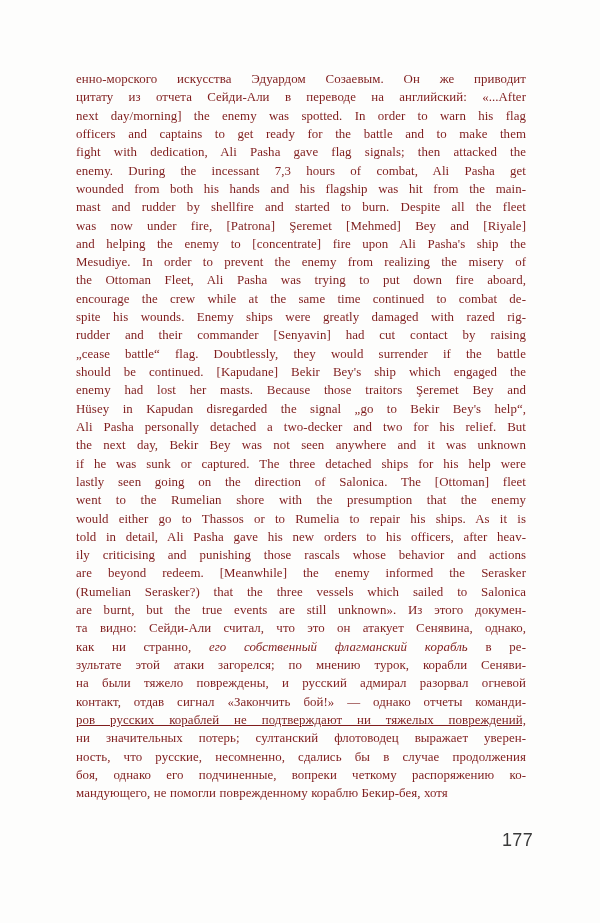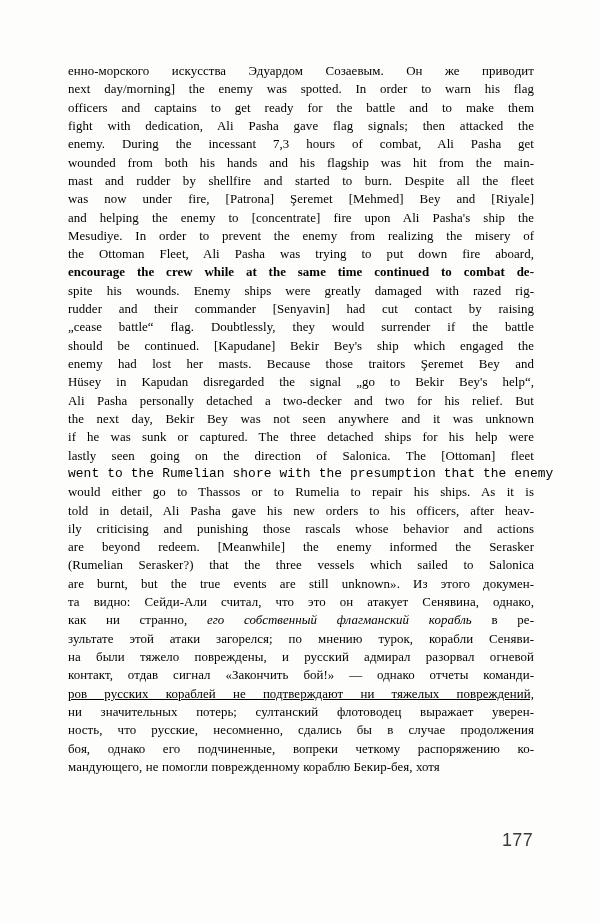--- a/index.html
+++ b/index.html
@@ -22,26 +22,26 @@
     height: 923px;
     background: #fdfdfc;
   }
   .text-column {
     position: absolute;
     left: 68px;
     top: 62px;
     width: 466px;
   }
   .para {
-    margin: 0;
+    margin: 8px;
     text-align: justify;
     text-align-last: justify;
     font-size: 12.9px;
     line-height: 18.32px;
-    color: #000000;
+    color: #7f1d1d;
     letter-spacing: 0.06px;
     word-spacing: 0.2px;
     -webkit-font-smoothing: antialiased;
   }
   .para .ln {
     display: block;
     text-align: justify;
     text-align-last: justify;
     white-space: nowrap;
   }
@@ -68,42 +68,43 @@
   }
 </style>
 </head>
 <body>
 
 <div class="page">
 
   <div class="text-column">
     <div class="para" id="body-paragraph">
         <span class="ln" style="white-space: nowrap; display: block;">енно-морского искусства Эдуардом Созаевым. Он же приводит</span>
+        <span class="ln" style="white-space: nowrap; display: block;">цитату из отчета Сейди-Али в переводе на английский: «...After</span>
         <span class="ln" style="white-space: nowrap; display: block;">next day/morning] the enemy was spotted. In order to warn his flag</span>
         <span class="ln" style="white-space: nowrap; display: block;">officers and captains to get ready for the battle and to make them</span>
         <span class="ln" style="white-space: nowrap; display: block;">fight with dedication, Ali Pasha gave flag signals; then attacked the</span>
         <span class="ln" style="white-space: nowrap; display: block;">enemy. During the incessant 7,3 hours of combat, Ali Pasha get</span>
         <span class="ln" style="white-space: nowrap; display: block;">wounded from both his hands and his flagship was hit from the main-</span>
         <span class="ln" style="white-space: nowrap; display: block;">mast and rudder by shellfire and started to burn. Despite all the fleet</span>
         <span class="ln" style="white-space: nowrap; display: block;">was now under fire, [Patrona] Şeremet [Mehmed] Bey and [Riyale]</span>
         <span class="ln" style="white-space: nowrap; display: block;">and helping the enemy to [concentrate] fire upon Ali Pasha's ship the</span>
         <span class="ln" style="white-space: nowrap; display: block;">Mesudiye. In order to prevent the enemy from realizing the misery of</span>
         <span class="ln" style="white-space: nowrap; display: block;">the Ottoman Fleet, Ali Pasha was trying to put down fire aboard,</span>
-        <span class="ln" style="white-space: nowrap; display: block; font-weight: bold;">encourage the crew while at the same time continued to combat de-</span>
+        <span class="ln" style="white-space: nowrap; display: block;">encourage the crew while at the same time continued to combat de-</span>
         <span class="ln" style="white-space: nowrap; display: block;">spite his wounds. Enemy ships were greatly damaged with razed rig-</span>
         <span class="ln" style="white-space: nowrap; display: block;">rudder and their commander [Senyavin] had cut contact by raising</span>
         <span class="ln" style="white-space: nowrap; display: block;">„cease battle“ flag. Doubtlessly, they would surrender if the battle</span>
         <span class="ln" style="white-space: nowrap; display: block;">should be continued. [Kapudane] Bekir Bey's ship which engaged the</span>
         <span class="ln" style="white-space: nowrap; display: block;">enemy had lost her masts. Because those traitors Şeremet Bey and</span>
         <span class="ln" style="white-space: nowrap; display: block;">Hüsey in Kapudan disregarded the signal „go to Bekir Bey's help“,</span>
         <span class="ln" style="white-space: nowrap; display: block;">Ali Pasha personally detached a two-decker and two for his relief. But</span>
         <span class="ln" style="white-space: nowrap; display: block;">the next day, Bekir Bey was not seen anywhere and it was unknown</span>
         <span class="ln" style="white-space: nowrap; display: block;">if he was sunk or captured. The three detached ships for his help were</span>
         <span class="ln" style="white-space: nowrap; display: block;">lastly seen going on the direction of Salonica. The [Ottoman] fleet</span>
-        <span class="ln" style="white-space: nowrap; display: block; font-family: Liberation Mono, monospace;">went to the Rumelian shore with the presumption that the enemy</span>
+        <span class="ln" style="white-space: nowrap; display: block;">went to the Rumelian shore with the presumption that the enemy</span>
         <span class="ln" style="white-space: nowrap; display: block;">would either go to Thassos or to Rumelia to repair his ships. As it is</span>
         <span class="ln" style="white-space: nowrap; display: block;">told in detail, Ali Pasha gave his new orders to his officers, after heav-</span>
         <span class="ln" style="white-space: nowrap; display: block;">ily criticising and punishing those rascals whose behavior and actions</span>
         <span class="ln" style="white-space: nowrap; display: block;">are beyond redeem. [Meanwhile] the enemy informed the Serasker</span>
         <span class="ln" style="white-space: nowrap; display: block;">(Rumelian Serasker?) that the three vessels which sailed to Salonica</span>
         <span class="ln" style="white-space: nowrap; display: block;">are burnt, but the true events are still unknown». Из этого докумен-</span>
         <span class="ln" style="white-space: nowrap; display: block;">та видно: Сейди-Али считал, что это он атакует Сенявина, однако,</span>
         <span class="ln" style="white-space: nowrap; display: block;">как ни странно, <span class="ital">его собственный флагманский корабль</span> в ре-</span>
         <span class="ln" style="white-space: nowrap; display: block;">зультате этой атаки загорелся; по мнению турок, корабли Сеняви-</span>
         <span class="ln" style="white-space: nowrap; display: block;">на были тяжело повреждены, и русский адмирал разорвал огневой</span>

